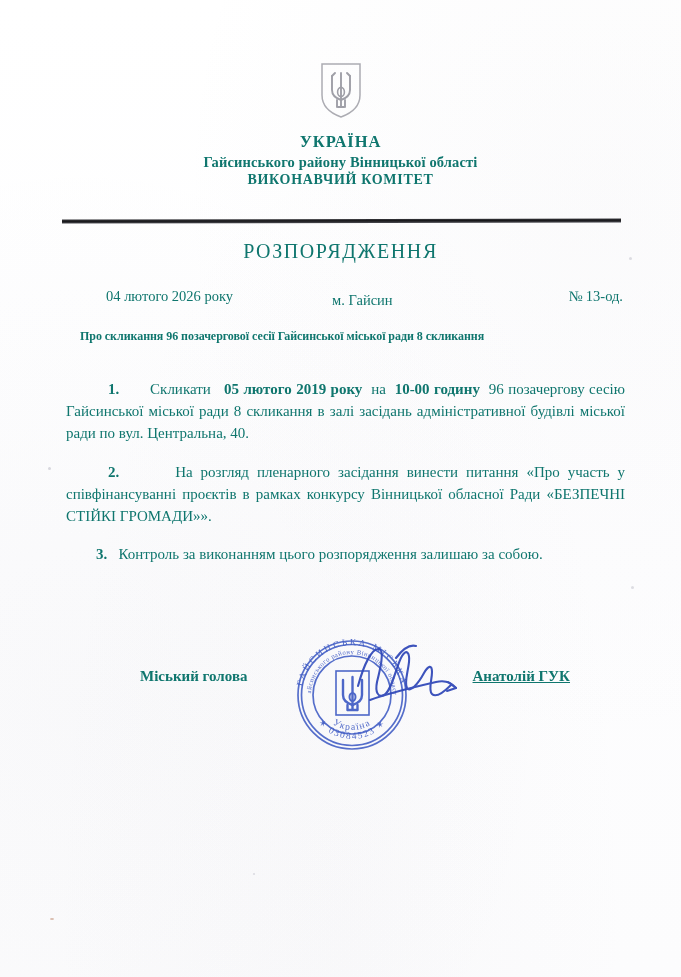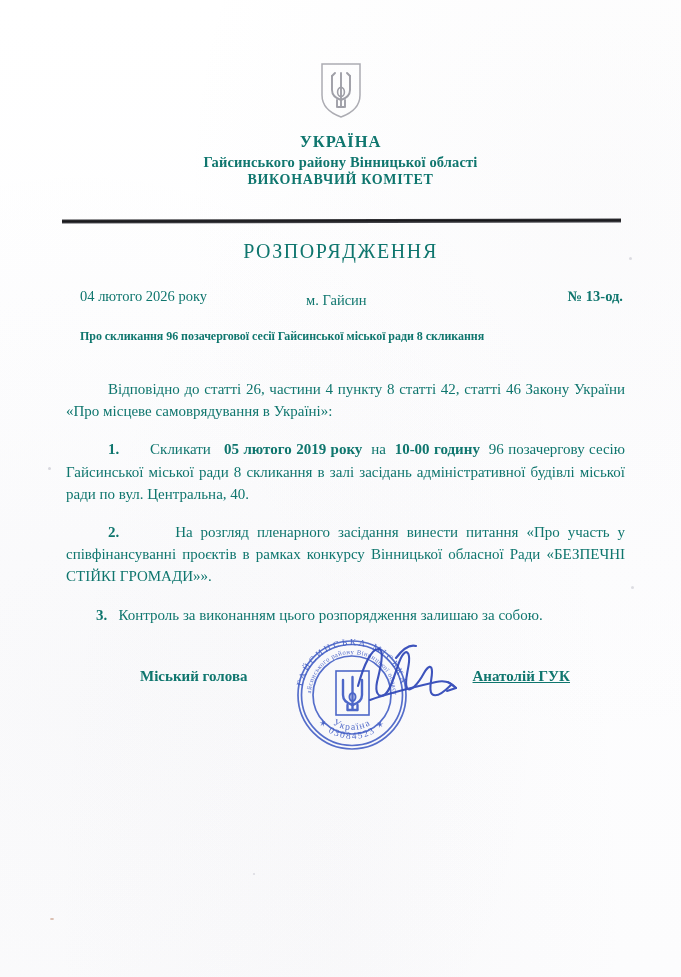--- a/index.html
+++ b/index.html
@@ -101,42 +101,41 @@
     top: 240px;
     text-align: center;
     font-size: 20px;
     font-weight: normal;
     letter-spacing: 1.6px;
   }
 
   
   .date-row {
     position: absolute;
-    left: 80px;
+    left: 106px;
     right: 58px;
     top: 288px;
     font-size: 14.5px;
     height: 20px;
   }
   .date-row .d-left {
     position: absolute;
     left: 0;
     top: 0;
   }
   .date-row .d-center {
     position: absolute;
     left: 226px;
     top: 4px;
   }
   .date-row .d-right {
     position: absolute;
     right: 0;
     top: 0;
     white-space: nowrap;
-    font-weight: bold;
   }
 
   
   .subject {
     position: absolute;
     left: 80px;
     right: 40px;
     top: 329px;
     font-size: 12px;
     font-weight: bold;
@@ -264,21 +263,20 @@
     <div class="date-row">
       <span class="d-left">04 лютого 2026 року</span>
       <span class="d-center">м. Гайсин</span>
       <span class="d-right">№ 13-од.</span>
     </div>
 
     <div class="subject">Про скликання 96 позачергової сесії Гайсинської міської ради 8 скликання</div>
 
     <div class="body">
 
-      <p class="para">Відповідно до статті 26, частини 4 пункту 8 статті 42, статті 46 Закону України «Про місцеве самоврядування в Україні»:</p>
 
       <p class="para">
         <span class="num">1.</span>
         <span class="gap-after-num">&nbsp;&nbsp;&nbsp;&nbsp;&nbsp;</span>
         <span>Скликати</span>
         <span>&nbsp;&nbsp;</span><b>05 лютого 2019 року</b>
         <span>&nbsp;</span><span>на</span>
         <span>&nbsp;</span><b>10-00 годину</b>
         <span>&nbsp;</span><span>96 позачергову сесію Гайсинської міської ради 8 скликання в залі засідань адміністративної будівлі міської ради по вул. Центральна, 40.</span>
       </p>

